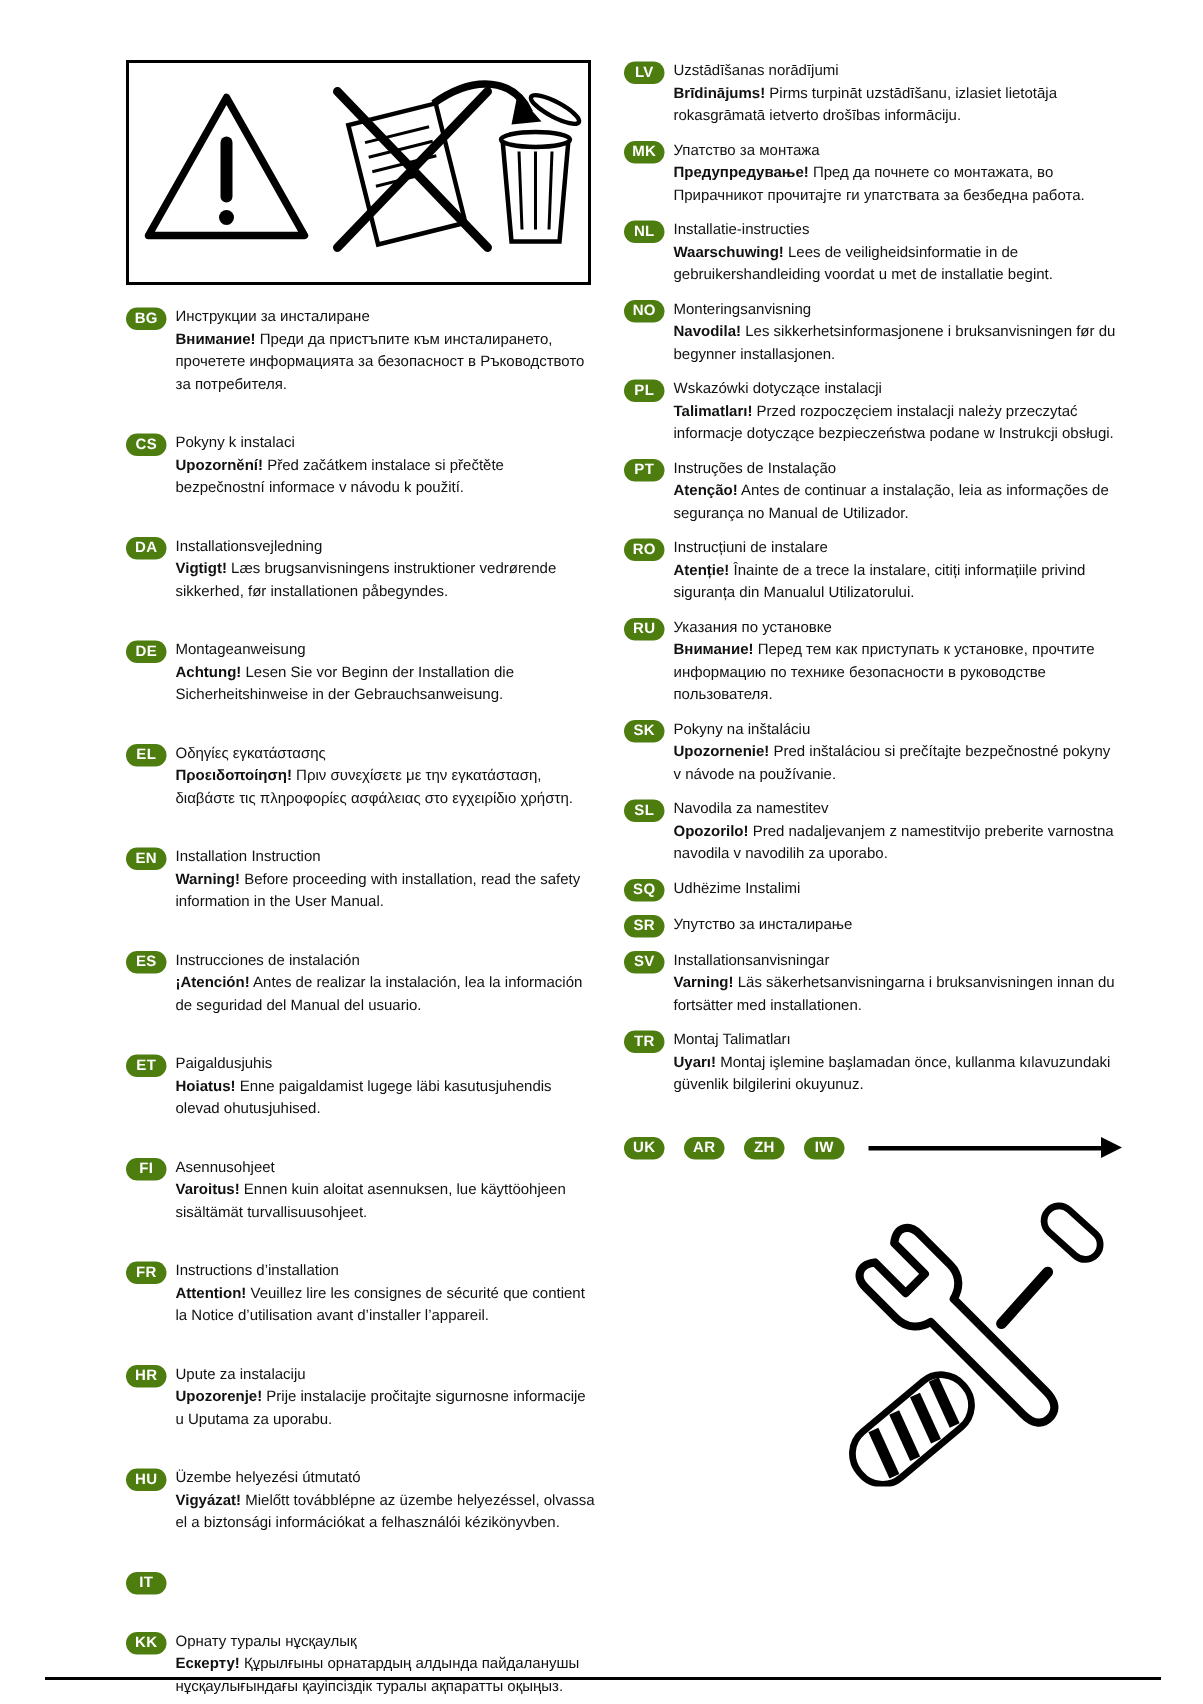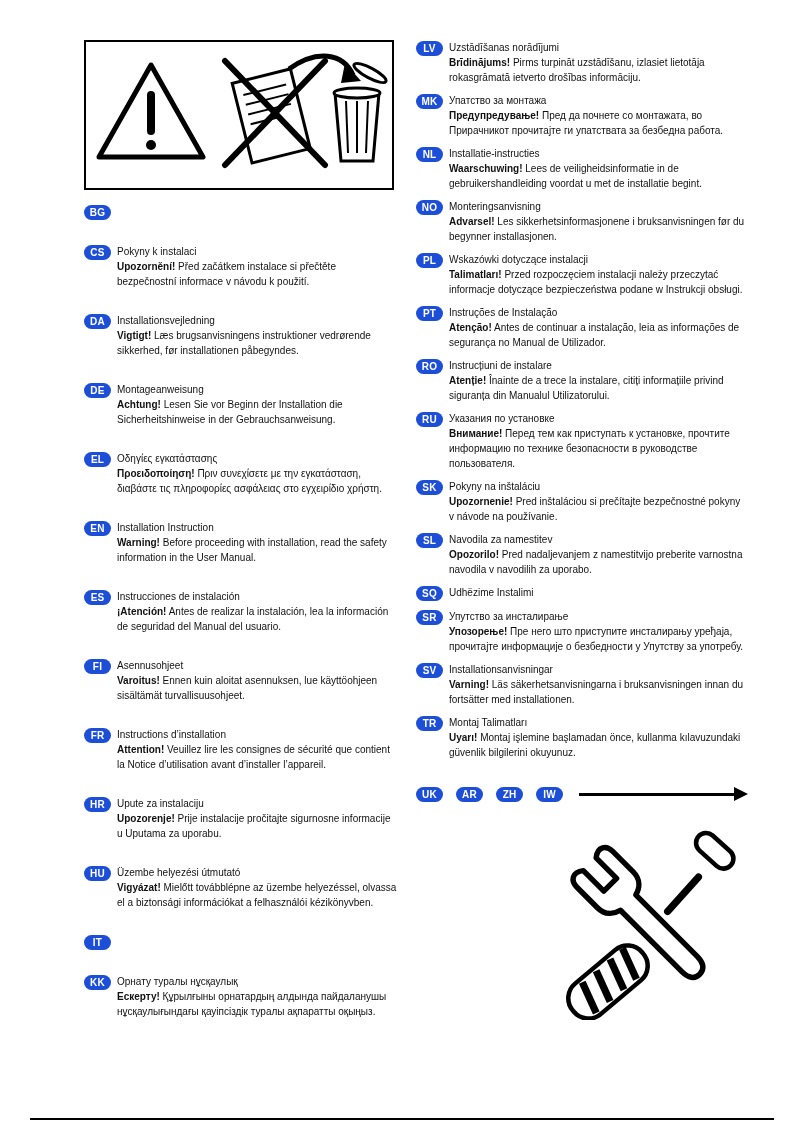--- a/index.html
+++ b/index.html
@@ -32,21 +32,21 @@
     margin-bottom: 6px;
     background: #fff;
   }
 
   .lang-item { display: flex; align-items: flex-start; }
   .code-badge {
     flex: 0 0 auto;
     min-width: 27px; height: 15px;
     padding: 0 3px;
     margin: 1px 6px 0 0;
-    background: #1d4ed8; color: #fff;
+    background: #4d7c0f; color: #fff;
     border-radius: 9px;
     font-size: 10px; font-weight: bold; letter-spacing: 0.2px;
     display: inline-flex; align-items: center; justify-content: center;
     line-height: 1;
   }
   .lang-text { font-size: 10px; line-height: 15px; }
   .lang-text .title { font-weight: normal; }
   .lang-text b { font-weight: bold; }
 
   .footer-row {
@@ -112,20 +112,24 @@
             <ellipse cx="268" cy="48" rx="23" ry="5" fill="#fff" stroke="#000" stroke-width="3"></ellipse>
             <line x1="136" y1="16" x2="236" y2="120" stroke="#000" stroke-width="6" stroke-linecap="round"></line>
             <line x1="236" y1="16" x2="136" y2="120" stroke="#000" stroke-width="6" stroke-linecap="round"></line>
           </g>
         </svg>
       </div>
 
       <div style="display:flex;flex-direction:column;gap:24px;">
           <div class="lang-item">
     <span class="code-badge">BG</span>
+    <div class="lang-text">
+      <div class="title">Инструкции за инсталиране</div>
+      <div class="body"><b>Внимание!</b> <span>Преди да пристъпите към инсталирането, прочетете информацията за безопасност в Ръководството за потребителя.</span></div>
+    </div>
   </div>
           <div class="lang-item">
     <span class="code-badge">CS</span>
     <div class="lang-text">
       <div class="title">Pokyny k instalaci</div>
       <div class="body"><b>Upozornění!</b> <span>Před začátkem instalace si přečtěte bezpečnostní informace v návodu k použití.</span></div>
     </div>
   </div>
           <div class="lang-item">
     <span class="code-badge">DA</span>
@@ -156,20 +160,27 @@
     </div>
   </div>
           <div class="lang-item">
     <span class="code-badge">ES</span>
     <div class="lang-text">
       <div class="title">Instrucciones de instalación</div>
       <div class="body"><b>¡Atención!</b> <span>Antes de realizar la instalación, lea la información de seguridad del Manual del usuario.</span></div>
     </div>
   </div>
           <div class="lang-item">
+    <span class="code-badge">ET</span>
+    <div class="lang-text">
+      <div class="title">Paigaldusjuhis</div>
+      <div class="body"><b>Hoiatus!</b> <span>Enne paigaldamist lugege läbi kasutusjuhendis olevad ohutusjuhised.</span></div>
+    </div>
+  </div>
+          <div class="lang-item">
     <span class="code-badge">FI</span>
     <div class="lang-text">
       <div class="title">Asennusohjeet</div>
       <div class="body"><b>Varoitus!</b> <span>Ennen kuin aloitat asennuksen, lue käyttöohjeen sisältämät turvallisuusohjeet.</span></div>
     </div>
   </div>
           <div class="lang-item">
     <span class="code-badge">FR</span>
     <div class="lang-text">
       <div class="title">Instructions d’installation</div>
@@ -223,21 +234,21 @@
     <span class="code-badge">NL</span>
     <div class="lang-text">
       <div class="title">Installatie-instructies</div>
       <div class="body"><b>Waarschuwing!</b> <span>Lees de veiligheidsinformatie in de gebruikershandleiding voordat u met de installatie begint.</span></div>
     </div>
   </div>
           <div class="lang-item">
     <span class="code-badge">NO</span>
     <div class="lang-text">
       <div class="title">Monteringsanvisning</div>
-      <div class="body"><b>Advarsel!</b> <span>Les sikkerhetsinformasjonene i bruksanvisningen før du begynner installasjonen.</span></div>
+      <div class="body"><b>Navodila!</b> <span>Les sikkerhetsinformasjonene i bruksanvisningen før du begynner installasjonen.</span></div>
     </div>
   </div>
           <div class="lang-item">
     <span class="code-badge">PL</span>
     <div class="lang-text">
       <div class="title">Wskazówki dotyczące instalacji</div>
       <div class="body"><b>Talimatları!</b> <span>Przed rozpoczęciem instalacji należy przeczytać informacje dotyczące bezpieczeństwa podane w Instrukcji obsługi.</span></div>
     </div>
   </div>
           <div class="lang-item">
@@ -278,21 +289,20 @@
           <div class="lang-item">
     <span class="code-badge">SQ</span>
     <div class="lang-text">
       <div class="title">Udhëzime Instalimi</div>
     </div>
   </div>
           <div class="lang-item">
     <span class="code-badge">SR</span>
     <div class="lang-text">
       <div class="title">Упутство за инсталирање</div>
-      <div class="body"><b>Упозорење!</b> <span>Пре него што приступите инсталирању уређаја, прочитајте информације о безбедности у Упутству за употребу.</span></div>
     </div>
   </div>
           <div class="lang-item">
     <span class="code-badge">SV</span>
     <div class="lang-text">
       <div class="title">Installationsanvisningar</div>
       <div class="body"><b>Varning!</b> <span>Läs säkerhetsanvisningarna i bruksanvisningen innan du fortsätter med installationen.</span></div>
     </div>
   </div>
           <div class="lang-item">

